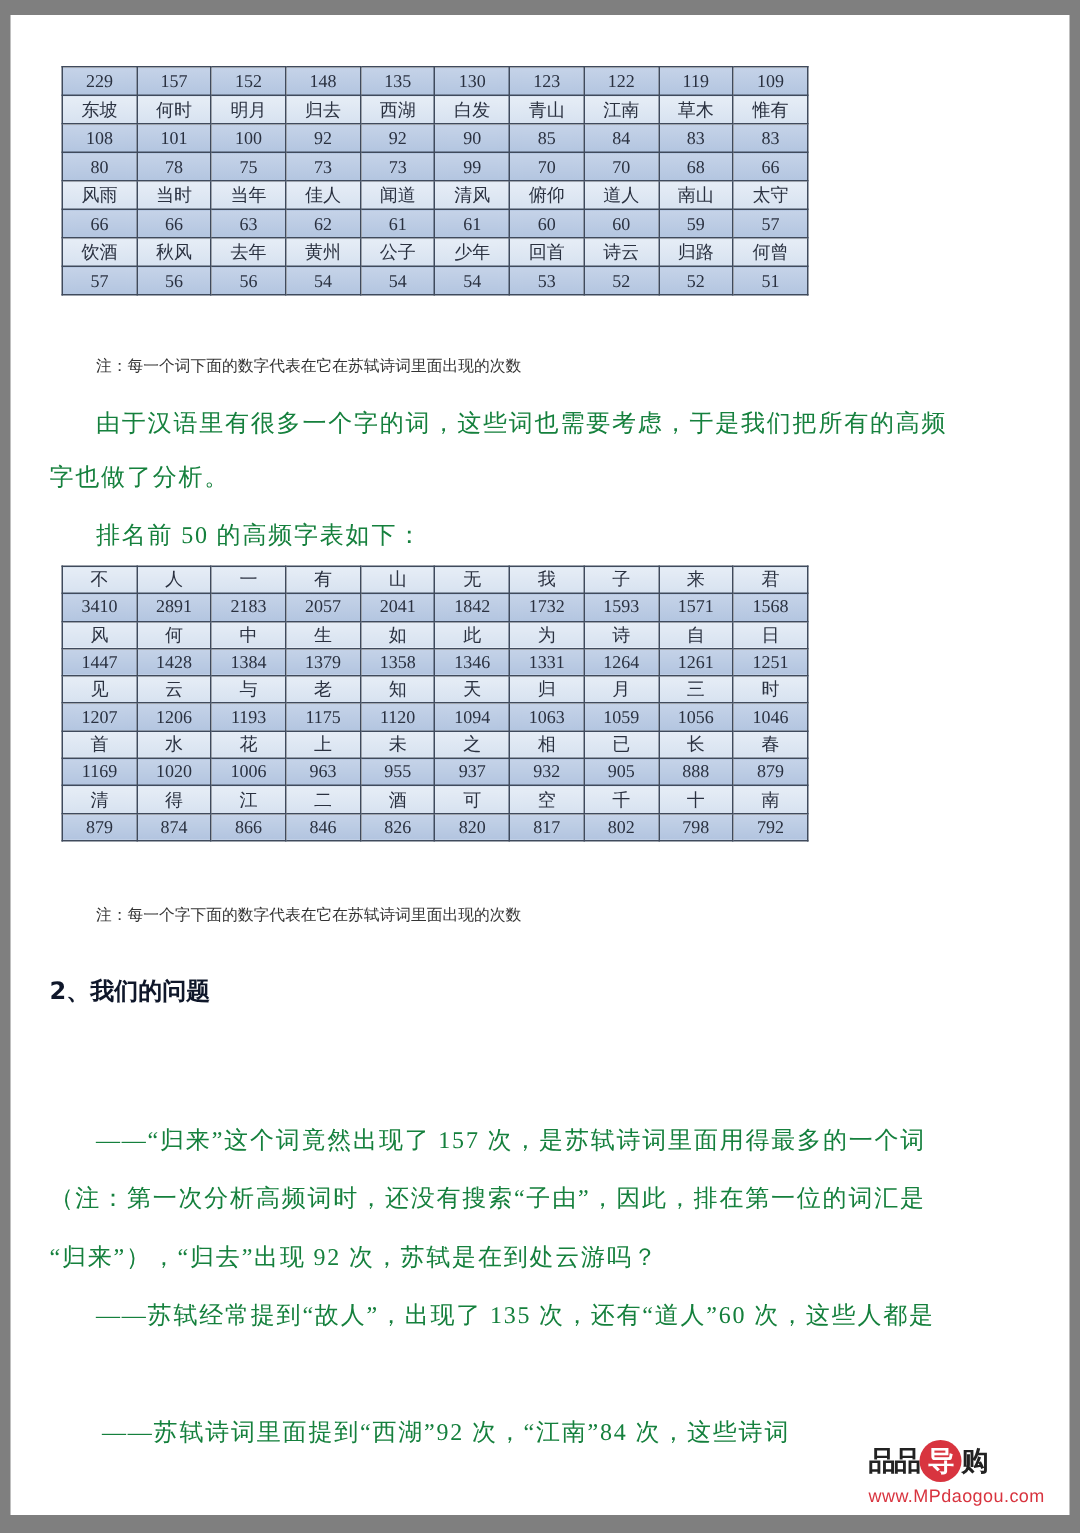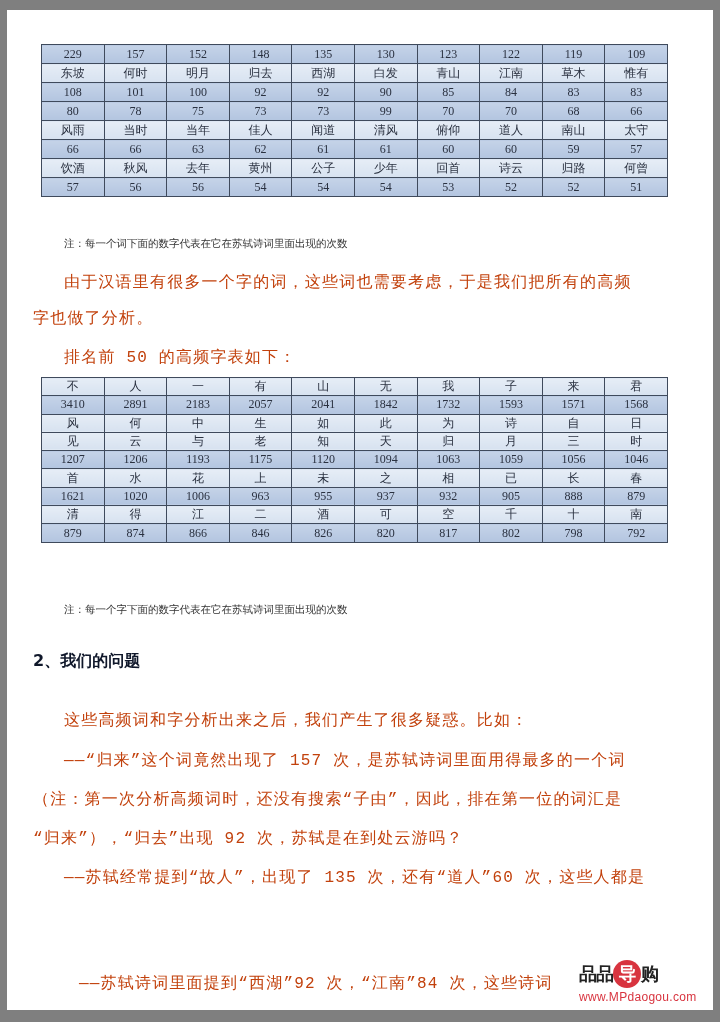--- a/index.html
+++ b/index.html
@@ -4,40 +4,40 @@
 <style>
   html, body { margin:0; padding:0; }
   body {
     width:720px; height:1022px; background:#7f7f7f; position:relative; overflow:hidden;
     font-family: "DejaVu Serif", "Liberation Serif", serif; color:#1a1a1a;
   }
   .page {
     position:absolute; left:7px; top:10px; width:706px; height:1000px; background:#ffffff;
   }
   table.freq {
-    position:absolute; left:34px; width:627px; border-collapse:collapse; table-layout:fixed;
+    position:absolute; left:34px; width:498px; border-collapse:collapse; table-layout:fixed;
     font-family: "Liberation Serif", "DejaVu Serif", serif;
   }
   table.freq td {
     border:1px solid #3f4a5c; text-align:center; padding:0; font-size:12px; color:#2a3140;
     overflow:hidden; white-space:nowrap;
   }
   table.freq tr.num td { background:linear-gradient(to bottom, #c5d3e8, #b3c5e0); }
   table.freq tr.word td { background:linear-gradient(to bottom, #e6edf6, #d7e2f0); }
   #t1 { top:34px; }
   #t1 td { height:18px; }
   #t2 { top:367px; }
   #t2 td { height:17.3px; }
   .note {
     position:absolute; left:57px; font-size:10.5px; color:#333; white-space:nowrap;
     font-family: "DejaVu Serif", serif;
   }
   .para {
-    position:absolute; font-size:16px; color:#c2410c; white-space:nowrap; letter-spacing:1.2px;
-    font-family: Liberation Mono, monospace;
+    position:absolute; font-size:16px; color:#15803d; white-space:nowrap; letter-spacing:1.2px;
+    font-family: Liberation Serif, serif;
   }
   .heading {
     position:absolute; left:26px; top:641px; font-size:16px; font-weight:bold; color:#0f172a;
     font-family: "DejaVu Sans", sans-serif;
   }
   .watermark {
     position:absolute; left:572px; top:950px; width:136px; height:50px;
   }
   .wm-logo {
     font-family: Liberation Serif, serif; font-weight:bold; font-size:18px; color:#222; letter-spacing:-1px;
@@ -188,20 +188,32 @@
           <td>何</td>
           <td>中</td>
           <td>生</td>
           <td>如</td>
           <td>此</td>
           <td>为</td>
           <td>诗</td>
           <td>自</td>
           <td>日</td>
         </tr>
+        <tr class="num">
+          <td>1447</td>
+          <td>1428</td>
+          <td>1384</td>
+          <td>1379</td>
+          <td>1358</td>
+          <td>1346</td>
+          <td>1331</td>
+          <td>1264</td>
+          <td>1261</td>
+          <td>1251</td>
+        </tr>
         <tr class="word">
           <td>见</td>
           <td>云</td>
           <td>与</td>
           <td>老</td>
           <td>知</td>
           <td>天</td>
           <td>归</td>
           <td>月</td>
           <td>三</td>
@@ -225,21 +237,21 @@
           <td>花</td>
           <td>上</td>
           <td>未</td>
           <td>之</td>
           <td>相</td>
           <td>已</td>
           <td>长</td>
           <td>春</td>
         </tr>
         <tr class="num">
-          <td>1621</td>
+          <td>1169</td>
           <td>1020</td>
           <td>1006</td>
           <td>963</td>
           <td>955</td>
           <td>937</td>
           <td>932</td>
           <td>905</td>
           <td>888</td>
           <td>879</td>
         </tr>
@@ -266,26 +278,25 @@
           <td>802</td>
           <td>798</td>
           <td>792</td>
         </tr>
       </tbody>
   </table>
   <div class="note" style="top:593px;">注：每一个字下面的数字代表在它在苏轼诗词里面出现的次数</div>
 
   <div class="heading">2、我们的问题</div>
 
-  <div class="para" style="left:57px; top:700px;">这些高频词和字分析出来之后，我们产生了很多疑惑。比如：</div>
   <div class="para" style="left:57px; top:740px;">——“归来”这个词竟然出现了 157 次，是苏轼诗词里面用得最多的一个词</div>
   <div class="para" style="left:26px; top:779px;">（注：第一次分析高频词时，还没有搜索“子由”，因此，排在第一位的词汇是</div>
   <div class="para" style="left:26px; top:818px;">“归来”），“归去”出现 92 次，苏轼是在到处云游吗？</div>
   <div class="para" style="left:57px; top:857px;">——苏轼经常提到“故人”，出现了 135 次，还有“道人”60 次，这些人都是</div>
-  <div class="para" style="left:72px; top:935px;margin-top:28px;">——苏轼诗词里面提到“西湖”92 次，“江南”84 次，这些诗词</div>
+  <div class="para" style="left:61px; top:935px;">——苏轼诗词里面提到“西湖”92 次，“江南”84 次，这些诗词</div>
 
   <div class="watermark">
     <div class="wm-logo">
       <span>品品</span><span class="red">导</span><span>购</span>
     </div>
     <div class="wm-url">www.MPdaogou.com</div>
   </div>
 </div>
 
 </body></html>

